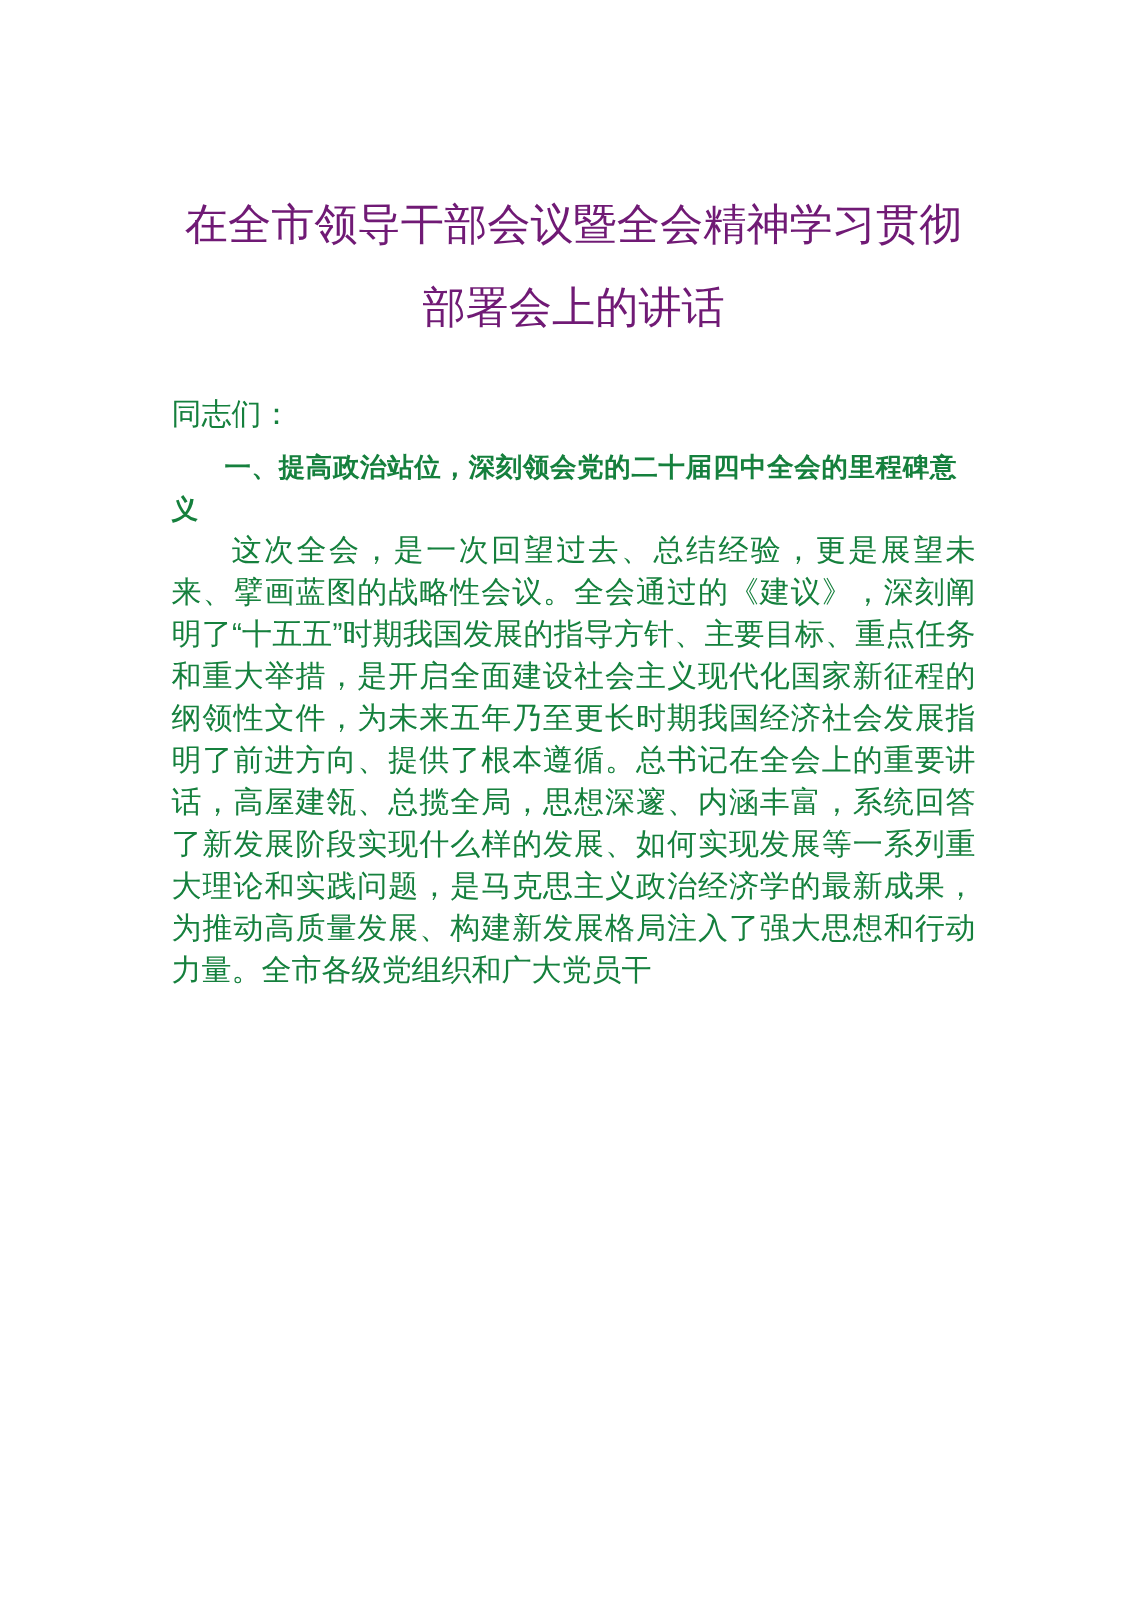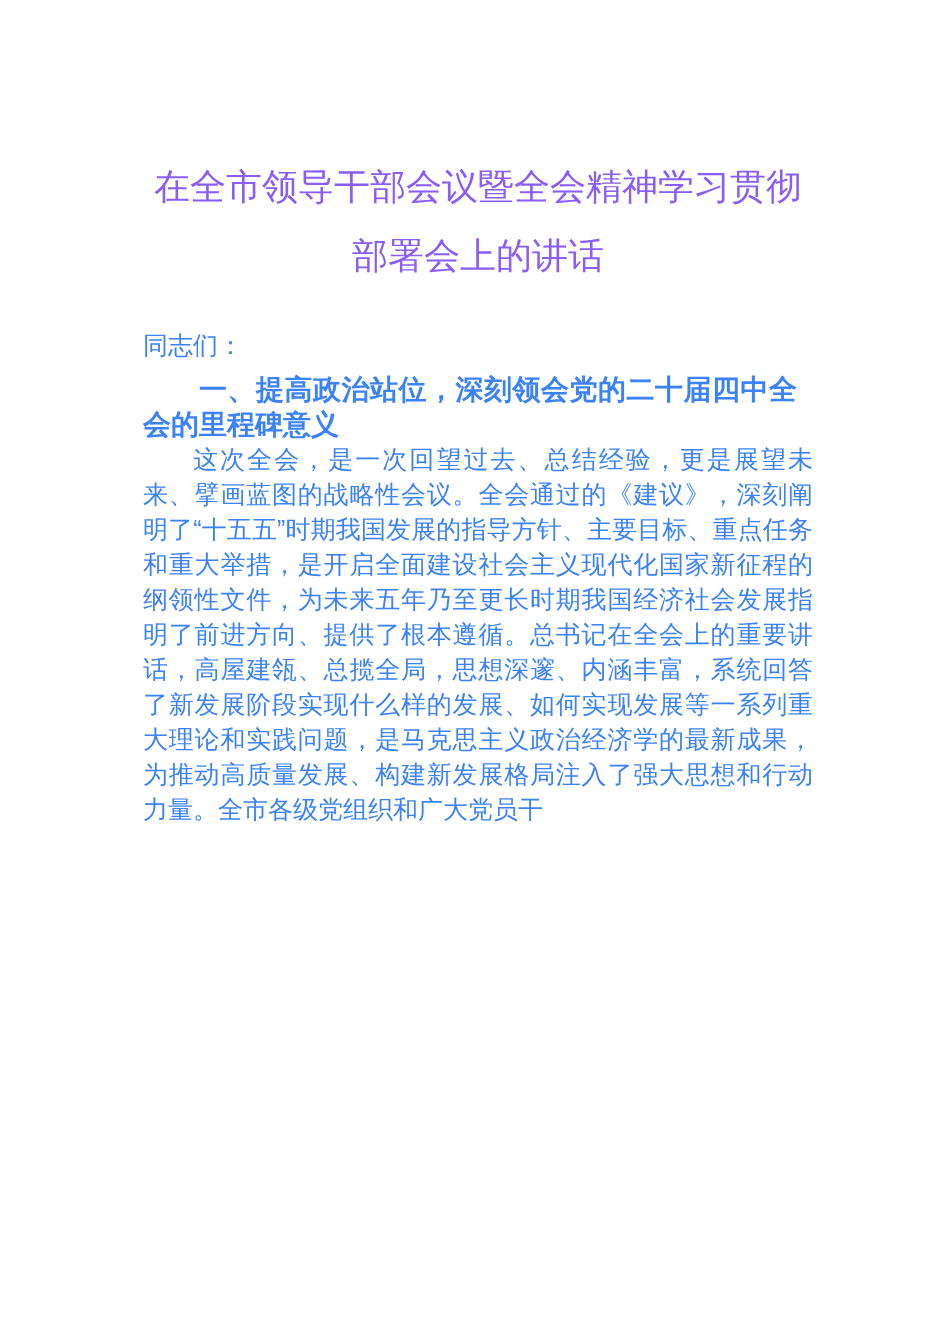--- a/index.html
+++ b/index.html
@@ -23,44 +23,44 @@
       width: 670px;
     }
     .doc-title {
       margin: 152px 0 0 0;
       padding: 0;
       font-size: 36px;
       line-height: 69px;
       font-weight: 400;
       letter-spacing: 0;
       text-align: center;
-      color: #8b5cf6;
+      color: #701a75;
     }
     .doc-body {
       margin-top: 38px;
       font-size: 25px;
       line-height: 35px;
       text-align: justify;
       text-justify: inter-character;
-      color: #3b82f6;
+      color: #15803d;
     }
     .salutation {
       margin: 0;
       padding: 0;
       text-indent: 0;
     }
     .para {
       margin: 0;
       padding: 0;
       text-indent: 2em;
     }
     .heading {
       margin: 9px 16px 0 0;
       padding: 0;
-      font-size: 28px;
+      font-size: 22px;
       line-height: 35px;
       font-weight: 700;
       text-indent: 2em;
     }
   </style>
 </head>
 <body>
 
 <div class="page">
   <div class="doc">

